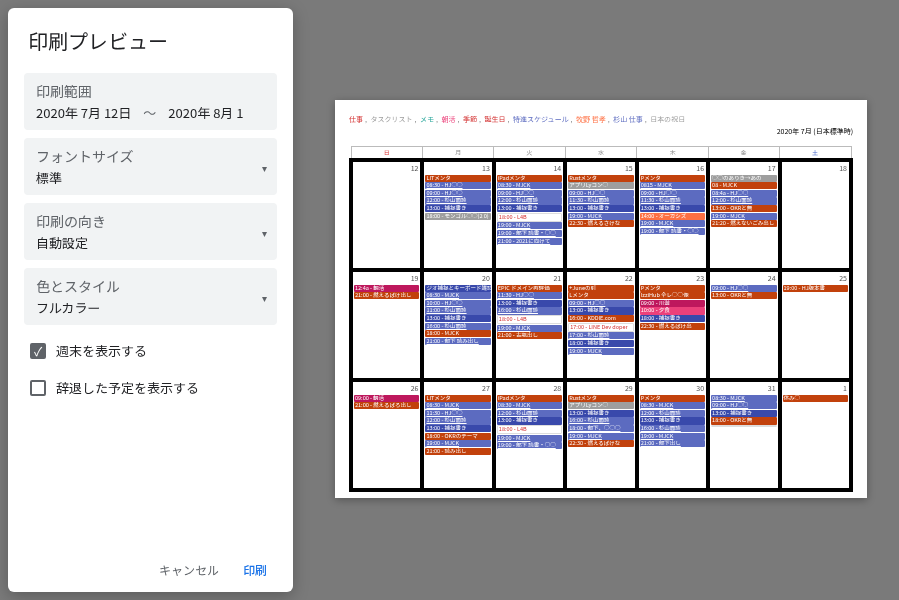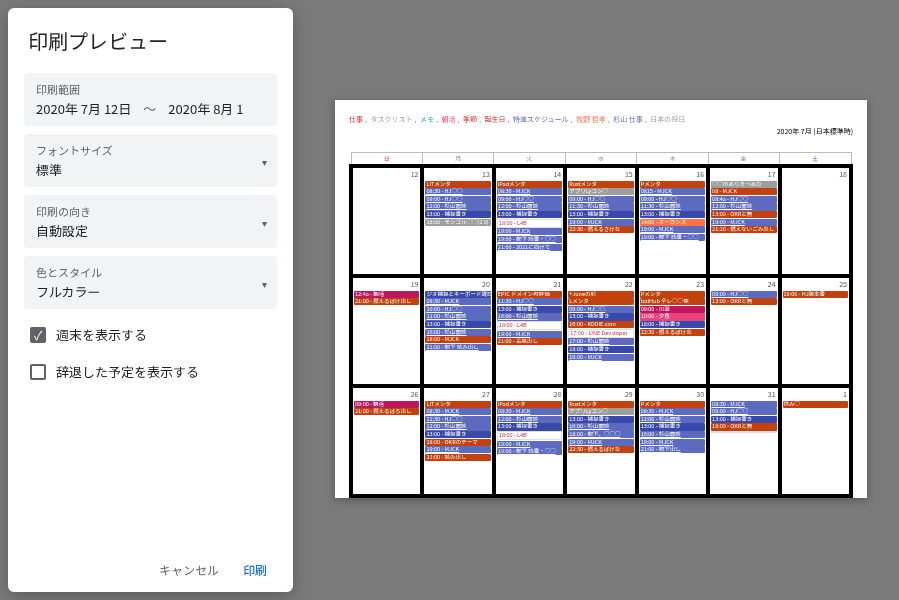--- a/index.html
+++ b/index.html
@@ -1,36 +1,36 @@
 <!DOCTYPE html>
 <html><head>
 <meta charset="utf-8">
 <style>
 * { margin: 0; padding: 0; box-sizing: border-box; font-family: "Hiragino Sans", "Noto Sans JP", Arial, sans-serif; }
 body { background: #7a7a7a; width: 899px; height: 600px; overflow: hidden; position: relative; }
 .dialog { position: absolute; left: 8px; top: 8px; width: 285px; height: 584px; background: #fff; border-radius: 6px; box-shadow: 0 4px 16px rgba(0,0,0,0.25); display: flex; flex-direction: column; }
 .dialog-title { font-size: 20px; font-weight: 400; padding: 18px 20px 14px; color: #202124; }
 .dropdown { margin: 4px 16px; background: #f1f3f4; border-radius: 4px; padding: 8px 12px; position: relative; cursor: pointer; }
-.dropdown .label { font-size: 11px; color: #5f6368; margin-bottom: 2px; }
+.dropdown .label { font-size: 14px; color: #5f6368; margin-bottom: 2px; }
 .dropdown .value { font-size: 13px; color: #202124; }
 .dropdown .chev { position: absolute; right: 10px; top: 50%; transform: translateY(-50%); color: #5f6368; font-size: 10px; }
 .range-row { display: flex; align-items: flex-start; gap: 12px; font-size: 13px; }
 .range-row .tilde { color: #5f6368; }
 .check-row { display: flex; align-items: center; gap: 10px; padding: 6px 22px; margin-top: 6px; font-size: 13px; color: #202124; cursor: pointer; }
 .checkbox { width: 16px; height: 16px; border: 2px solid #5f6368; border-radius: 2px; display: inline-flex; align-items: center; justify-content: center; }
 .checkbox.checked { background: #5f6368; border-color: #5f6368; color: #fff; font-size: 12px; }
 .spacer { flex: 1; }
 .actions { display: flex; justify-content: flex-end; gap: 24px; padding: 14px 26px; font-size: 12px; }
 .btn-cancel { color: #5f6368; cursor: pointer; }
 .btn-print { color: #1a73e8; font-weight: 500; cursor: pointer; }
 
 .preview-wrap { position: absolute; left: 335px; top: 100px; width: 532px; height: 398px; background: #fff; box-shadow: 0 2px 8px rgba(0,0,0,0.3); padding: 14px 14px 20px; }
 .legend { font-size: 7px; margin-bottom: 2px; }
 .legend span { margin-right: 2px; }
-.cal-head { display: flex; justify-content: space-between; font-size: 7px; margin-bottom: 16px; }
+.cal-head { display: flex; justify-content: space-between; font-size: 7px; margin-bottom: 10px; }
 .cal { width: 100%; border-collapse: collapse; table-layout: fixed; }
 .cal th { font-size: 6px; font-weight: normal; color: #888; border: 1px solid #bbb; padding: 1px; }
 .cal th.sun { color: #d33; } .cal th.sat { color: #46c; }
 .cal td { border: 4px solid #000000; vertical-align: top; height: 110px; padding: 0; }
 .daynum { text-align: right; font-size: 7px; padding: 1px 2px; color: #555; }
 .ev { font-size: 5.5px; line-height: 1.3; padding: 0 1px; margin: 0.5px 1px; color: #fff; white-space: nowrap; overflow: hidden; border-radius: 1px; }
 .c-red { background: #c2410c; } .c-blue { background: #5c6bc0; text-decoration: underline; } .c-dblue { background: #3949ab; }
 .c-green { background: #be185d; } .c-gray { background: #9e9e9e; } .c-pink { background: #ec407a; }
 .c-orange { background: #ff7043; } .c-white { background: #fff; color: #d32f2f; border: 0.5px solid #ddd; }
 </style>

